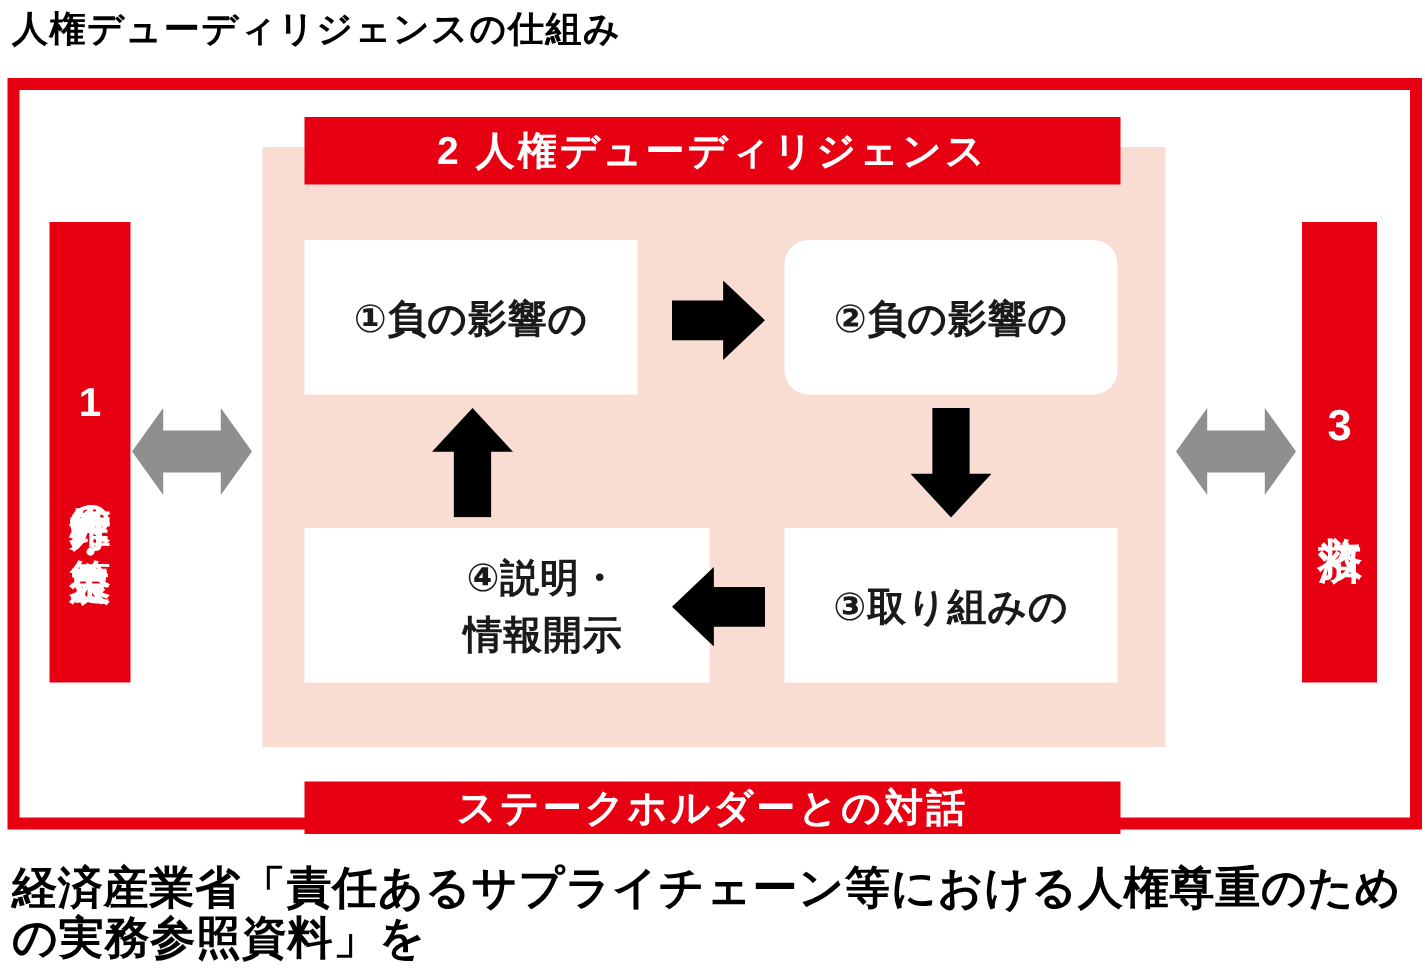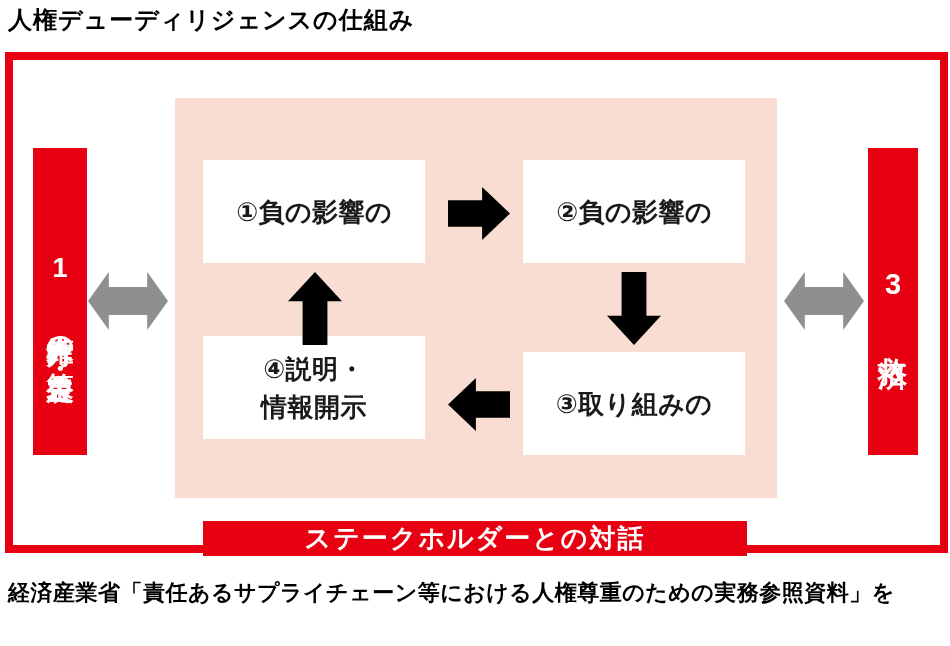--- a/index.html
+++ b/index.html
@@ -34,22 +34,22 @@
   }
   .left-bar{left:33px;top:148px;width:54px;height:307px;padding-top:6px;box-sizing:border-box;align-items:center;}
   .right-bar{left:868px;top:148px;width:50px;height:307px;align-items:center;font-size:29px;}
   .right-bar .v-center{margin:auto 0;}
   .step-box{
     width:222px;height:103px;background:#ffffff;z-index:4;
     display:flex;flex-direction:column;align-items:center;justify-content:center;
     font-weight:900;font-size:26px;color:#1a1a1a;line-height:38px;text-align:right;letter-spacing:0.5px;
   }
   .step1{left:203px;top:160px;}
-  .step2{left:523px;top:160px;}
-  .step4{left:203px;top:336px;}
+  .step2{left:523px;top:160px;border-radius:16px;}
+  .step4{left:203px;top:352px;padding-left:48px;}
   .step3{left:523px;top:352px;}
   .arrow-black{background:#000;z-index:5;}
   .arrow-right{
     left:448px;top:187px;width:62px;height:53px;
     clip-path:polygon(0 25%,55% 25%,55% 0,100% 50%,55% 100%,55% 75%,0 75%);
   }
   .arrow-left{
     left:448px;top:378px;width:62px;height:53px;
     clip-path:polygon(100% 25%,45% 25%,45% 0,0 50%,45% 100%,45% 75%,100% 75%);
   }
@@ -62,34 +62,37 @@
     clip-path:polygon(27% 0,73% 0,73% 60%,100% 60%,50% 100%,0 60%,27% 60%);
   }
   .arrow-gray{
     background:#8f8f8f;z-index:4;width:80px;height:58px;top:272px;
     clip-path:polygon(0 50%,26% 0,26% 26%,74% 26%,74% 0,100% 50%,74% 100%,74% 74%,26% 74%,26% 100%);
   }
   .gray-left{left:88px;}
   .gray-right{left:784px;}
   .caption{
     left:8px;top:576px;width:935px;
-    font-size:22px;font-weight:700;color:#000;line-height:33px;letter-spacing:0.5px;
+    font-size:30px;font-weight:700;color:#000;line-height:33px;letter-spacing:0.5px;
   }
 </style>
 </head>
 <body>
 
 <div class="stage">
 
   <div class="abs page-title">人権デューディリジェンスの仕組み</div>
 
   <div class="abs outer-frame"></div>
 
   <div class="abs pink-panel"></div>
 
+  <div class="abs bar-horizontal top-bar">
+    <span>2 人権デューディリジェンス</span>
+  </div>
 
   <div class="abs bar-vertical left-bar">
     <span>1 人権方針の策定・公表</span>
   </div>
 
   <div class="abs bar-vertical right-bar">
     <span class="v-center">3 救済</span>
   </div>
 
   <div class="abs step-box step1">

